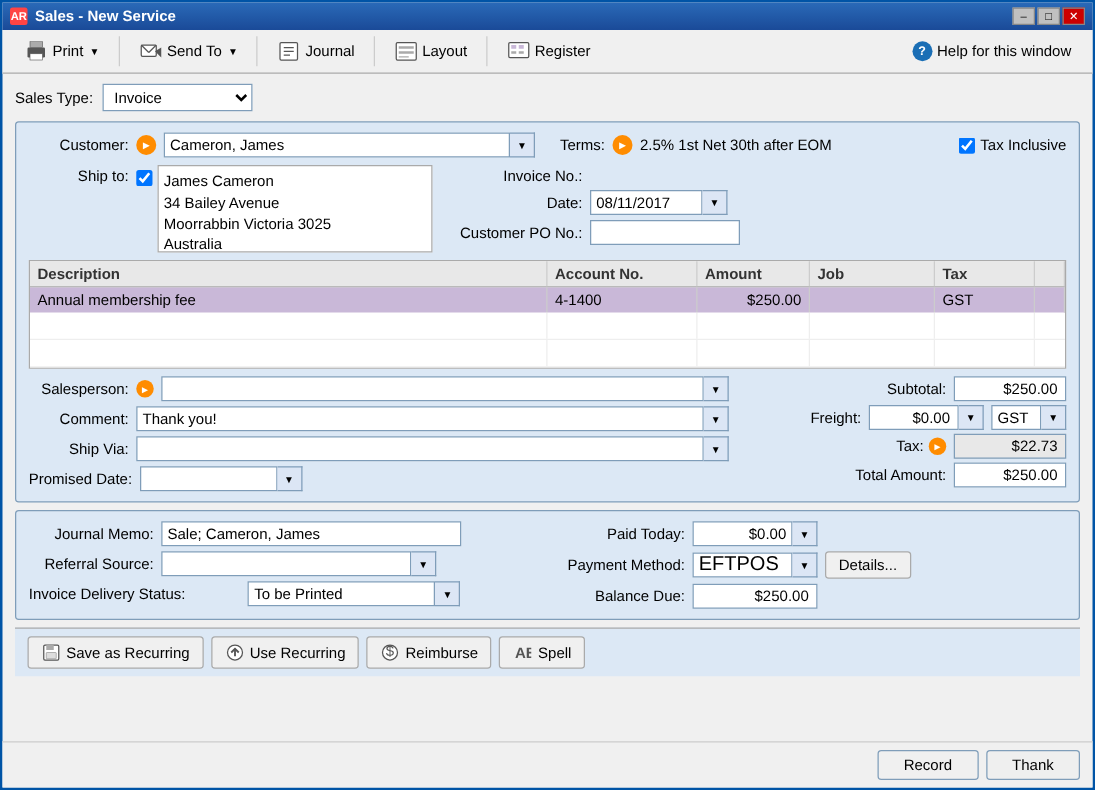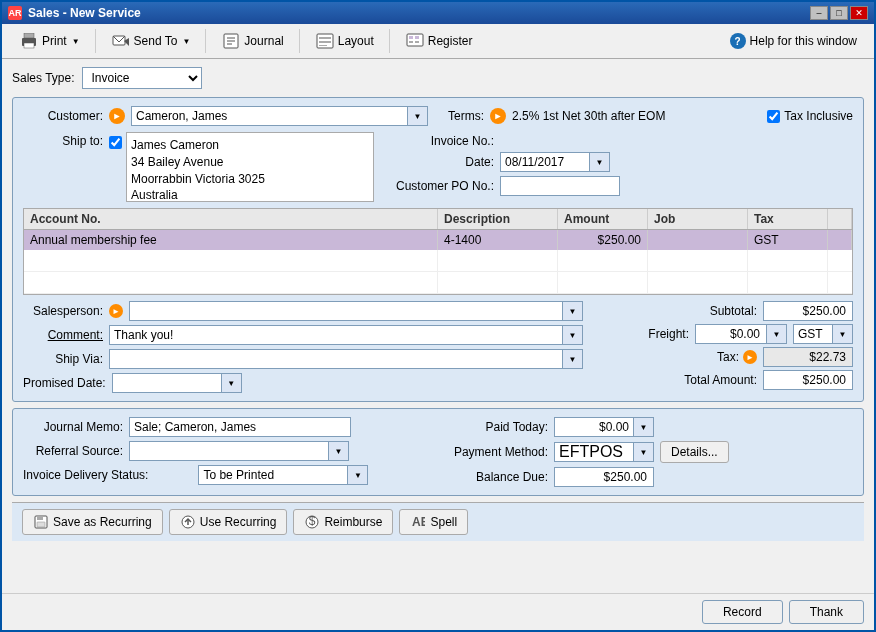--- a/index.html
+++ b/index.html
@@ -24,21 +24,21 @@
     .main-content { flex: 1; padding: 6px 10px; display: flex; flex-direction: column; gap: 6px; overflow: hidden; }
     
     .sales-type-row { display: flex; align-items: center; gap: 8px; padding: 2px 0; }
     .label { color: #000; }
     
     .form-panel { background: #dce8f5; border: 1px solid #7f9db9; border-radius: 3px; padding: 8px 10px; display: flex; flex-direction: column; gap: 6px; }
     .field-label { text-align: right; color: #000; min-width: 80px; }
     .nav-icon { width: 16px; height: 16px; background: #ff8c00; border-radius: 50%; display: flex; align-items: center; justify-content: center; color: white; font-size: 9px; cursor: pointer; }
     .combo-arrow { width: 20px; height: 20px; background: #dce6f5; border: 1px solid #7f9db9; border-left: none; display: flex; align-items: center; justify-content: center; cursor: pointer; font-size: 8px; }
     
-    .ship-to-box { border: 1px solid #aaa; background: white; padding: 4px; width: 248px; height: 70px; font-size: 11px; line-height: 1.4; }
+    .ship-to-box { border: 1px solid #aaa; background: white; padding: 4px; width: 220px; height: 70px; font-size: 11px; line-height: 1.4; }
     
     .table-container { border: 1px solid #aaa; background: white; }
     .table-header { display: grid; grid-template-columns: 1fr 120px 90px 100px 80px 24px; background: #e8e8e8; border-bottom: 1px solid #aaa; }
     .th { padding: 3px 6px; border-right: 1px solid #ccc; font-weight: bold; color: #333; }
     .table-row-item { display: grid; grid-template-columns: 1fr 120px 90px 100px 80px 24px; background: #c9b8d8; }
     .table-row-empty { display: grid; grid-template-columns: 1fr 120px 90px 100px 80px 24px; height: 22px; border-bottom: 1px solid #eee; }
     .td { padding: 3px 6px; border-right: 1px solid #ccc; color: #000; }
     .td-right { text-align: right; }
     
     .bottom-section { background: #dce8f5; border: 1px solid #7f9db9; border-radius: 3px; padding: 8px 10px; display: flex; flex-direction: column; gap: 4px; }
@@ -201,22 +201,22 @@
           </div>
           <div style="display:flex;align-items:center;gap:6px;">
             <span style="min-width:100px;text-align:right;">Customer PO No.:</span>
             <input type="text" style="border: 1px solid rgb(127, 157, 185); background: white; padding: 2px 4px; height: 20px; width: 120px; outline: none; font-size: 12px;" value="">
           </div>
         </div>
       </div>
 
       <div class="table-container">
         <div class="table-header">
+          <div class="th">Description</div>
           <div class="th">Account No.</div>
-          <div class="th">Description</div>
           <div class="th">Amount</div>
           <div class="th">Job</div>
           <div class="th">Tax</div>
           <div class="th"></div>
         </div>
         <div class="table-row-item">
           <div class="td">Annual membership fee</div>
           <div class="td">4-1400</div>
           <div class="td td-right">$250.00</div>
           <div class="td"></div>
@@ -246,21 +246,21 @@
         <div style="flex:1;display:flex;flex-direction:column;gap:4px;">
           <div style="display:flex;align-items:center;gap:6px;">
             <span style="min-width:80px;text-align:right;">Salesperson:</span>
             <div class="info-icon">►</div>
             <div style="display:flex;align-items:center;flex:1;">
               <input type="text" style="border: 1px solid rgb(127, 157, 185); background: white; padding: 2px 4px; height: 20px; flex: 1 1 0%; outline: none; font-size: 12px;">
               <div style="width:20px;height:20px;background:#dce6f5;border:1px solid #7f9db9;border-left:none;display:flex;align-items:center;justify-content:center;cursor:pointer;font-size:8px;">▼</div>
             </div>
           </div>
           <div style="display:flex;align-items:center;gap:6px;">
-            <span style="min-width:80px;text-align:right;text-decoration:underline;">Comment:</span>
+            <span style="min-width:80px;text-align:right;">Comment:</span>
             <div style="display:flex;align-items:center;flex:1;">
               <input type="text" style="border: 1px solid rgb(127, 157, 185); background: white; padding: 2px 4px; height: 20px; flex: 1 1 0%; outline: none; font-size: 12px;" value="Thank you!">
               <div style="width:20px;height:20px;background:#dce6f5;border:1px solid #7f9db9;border-left:none;display:flex;align-items:center;justify-content:center;cursor:pointer;font-size:8px;">▼</div>
             </div>
           </div>
           <div style="display:flex;align-items:center;gap:6px;">
             <span style="min-width:80px;text-align:right;">Ship Via:</span>
             <div style="display:flex;align-items:center;flex:1;">
               <input type="text" style="border: 1px solid rgb(127, 157, 185); background: white; padding: 2px 4px; height: 20px; flex: 1 1 0%; outline: none; font-size: 12px;">
               <div style="width:20px;height:20px;background:#dce6f5;border:1px solid #7f9db9;border-left:none;display:flex;align-items:center;justify-content:center;cursor:pointer;font-size:8px;">▼</div>
@@ -305,21 +305,21 @@
         </div>
       </div>
     </div>
 
     <div class="bottom-section">
       <div style="display:flex;gap:20px;">
 
         <div style="flex:1;display:flex;flex-direction:column;gap:4px;">
           <div style="display:flex;align-items:center;gap:6px;">
             <span style="min-width:100px;text-align:right;">Journal Memo:</span>
-            <input type="text" style="border: 1px solid rgb(127, 157, 185); background: white; padding: 0 4px; height: 20px; width: 222px; outline: none; font-size: 12px;" value="Sale; Cameron, James">
+            <input type="text" style="border: 1px solid rgb(127, 157, 185); background: white; padding: 0 4px; height: 20px; width: 240px; outline: none; font-size: 12px;" value="Sale; Cameron, James">
           </div>
           <div style="display:flex;align-items:center;gap:6px;">
             <span style="min-width:100px;text-align:right;">Referral Source:</span>
             <div style="display:flex;align-items:center;">
               <input type="text" style="border: 1px solid rgb(127, 157, 185); background: white; padding: 2px 4px; height: 20px; width: 200px; outline: none; font-size: 12px;">
               <div style="width:20px;height:20px;background:#dce6f5;border:1px solid #7f9db9;border-left:none;display:flex;align-items:center;justify-content:center;cursor:pointer;font-size:8px;">▼</div>
             </div>
           </div>
           <div style="display:flex;align-items:center;gap:6px;">
             <span style="min-width:100px;text-align:right;">Invoice Delivery Status:</span>

